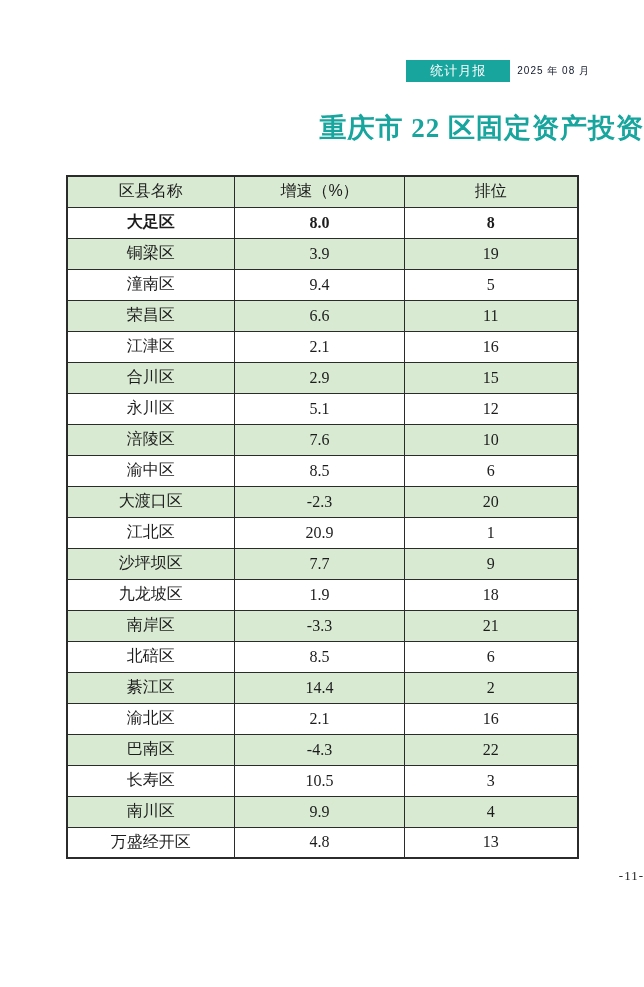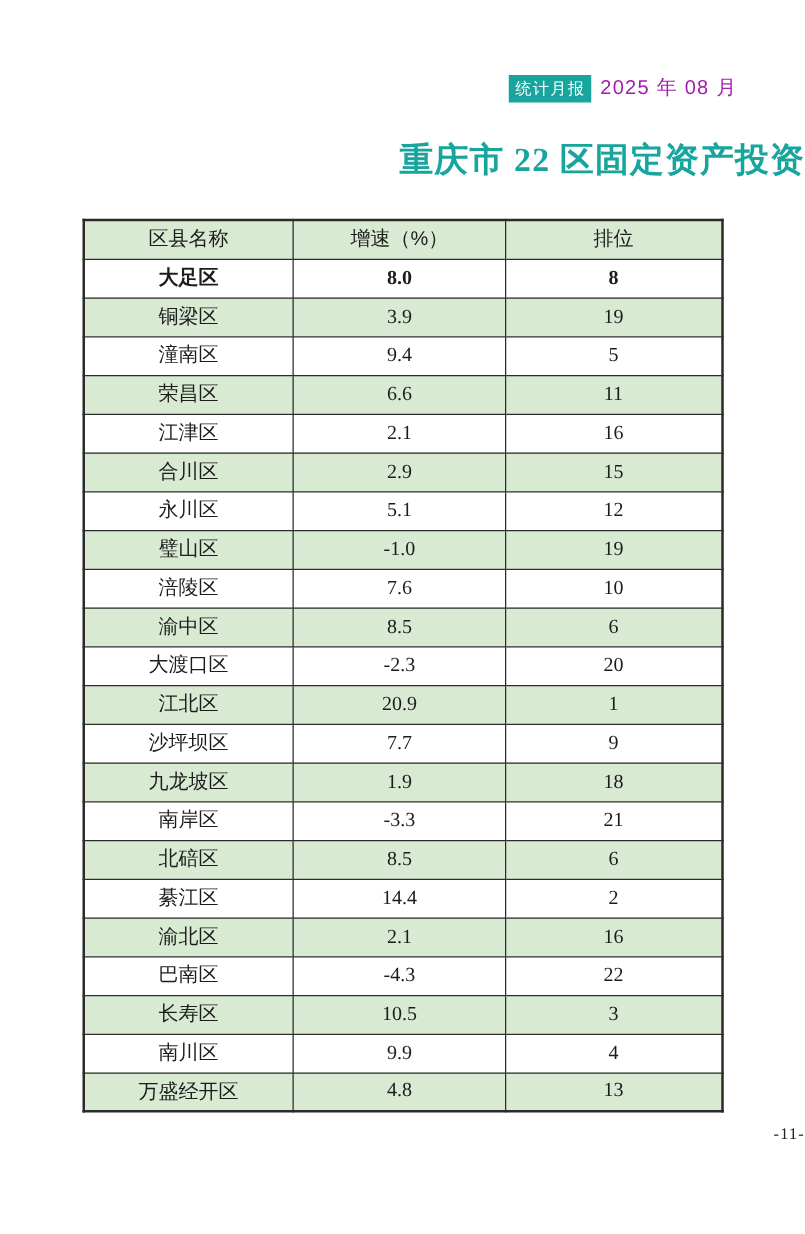--- a/index.html
+++ b/index.html
@@ -25,29 +25,29 @@
     top: 60px;
     right: 54px;
     display: flex;
     align-items: center;
     font-family: "Liberation Sans", sans-serif;
     font-size: 13px;
   }
   .badge {
     background: var(--accent);
     color: #ffffff;
-    padding: 3px 5px;
+    padding: 3px 24px;
     letter-spacing: 1px;
     line-height: 1.2;
   }
   .report-date {
     margin-left: 7px;
-    color: #a21caf;
-    letter-spacing: 1px;
-    font-size: 16px;
+    color: #0f172a;
+    letter-spacing: 1px;
+    font-size: 10px;
   }
   .title {
     margin-top: 110px;
     text-align: right;
     font-family: "Liberation Serif", serif;
     font-weight: 700;
     font-size: 27px;
     letter-spacing: 1px;
     color: var(--title-color);
   }
@@ -148,25 +148,20 @@
     <td>2.9</td>
     <td>15</td>
   </tr>
 
   <tr>
     <td>永川区</td>
     <td>5.1</td>
     <td>12</td>
   </tr>
 
-  <tr>
-    <td>璧山区</td>
-    <td>-1.0</td>
-    <td>19</td>
-  </tr>
 
   <tr>
     <td>涪陵区</td>
     <td>7.6</td>
     <td>10</td>
   </tr>
 
   <tr>
     <td>渝中区</td>
     <td>8.5</td>

